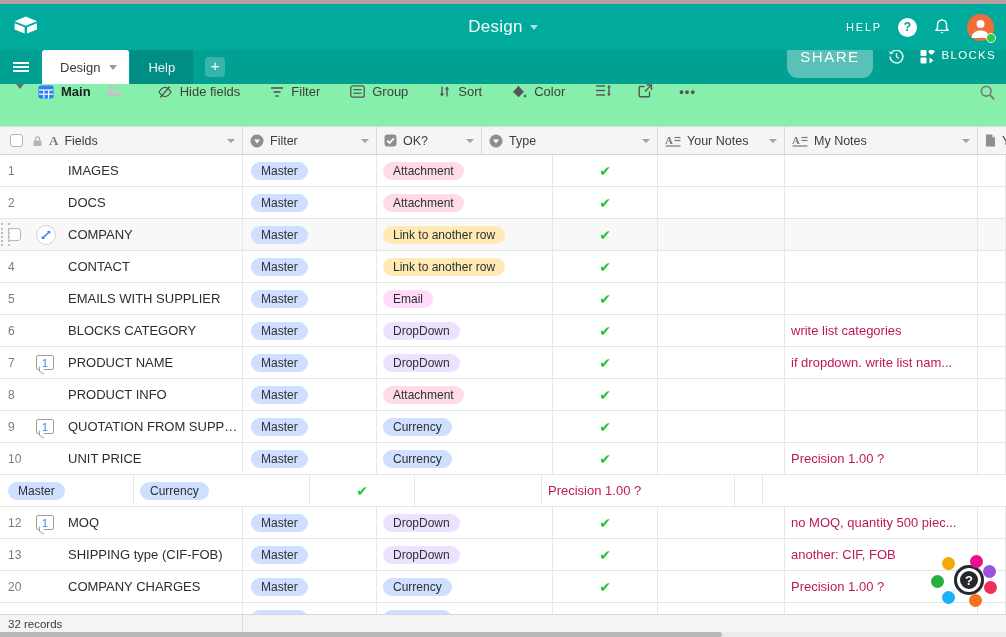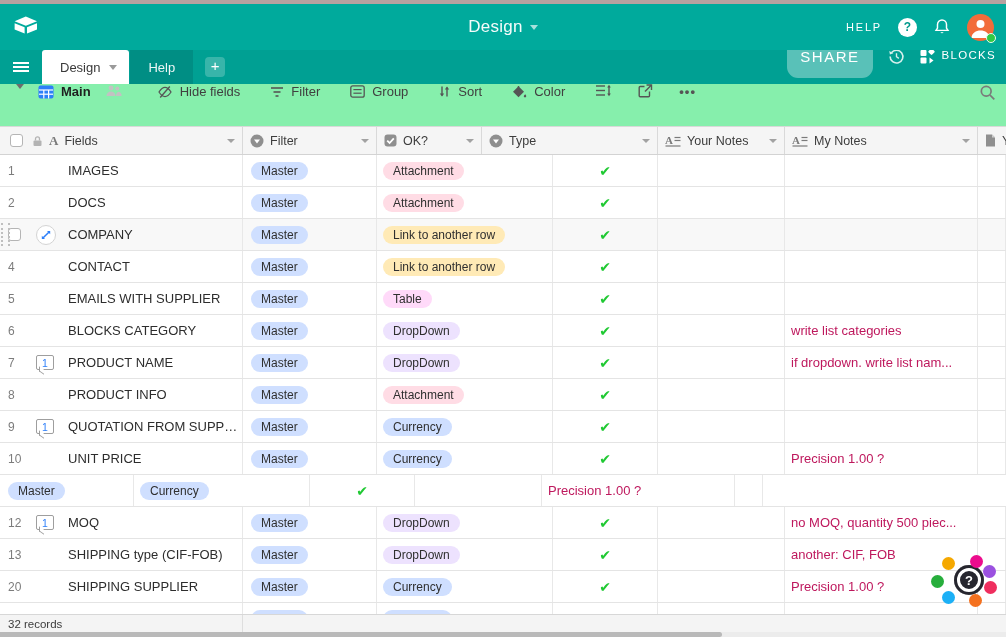--- a/index.html
+++ b/index.html
@@ -417,21 +417,21 @@
         </div>
       <div class="cell w6"></div>
     </div>
       <div class="row">
       <div class="cell w0 c-fields">
         <span class="rownum">5</span>
         <span class="badge-slot"></span>
         <span class="fname">EMAILS WITH SUPPLIER</span>
       </div>
       <div class="cell w1 c-table"><span class="pill pill-table" style="background: rgb(207, 223, 255);">Master</span></div>
-      <div class="cell w2 c-type"><span class="pill pill-type" style="background: rgb(255, 218, 249);">Table</span></div>
+      <div class="cell w2 c-type"><span class="pill pill-type" style="background: rgb(255, 218, 249);">Email</span></div>
       <div class="cell w3 c-ok">
           <span class="check">✔</span>
         </div>
       <div class="cell w4 c-note"></div>
       <div class="cell w5 c-note">
           <span class="note"></span>
         </div>
       <div class="cell w6"></div>
     </div>
       <div class="row">
@@ -568,21 +568,21 @@
       <div class="cell w4 c-note"></div>
       <div class="cell w5 c-note">
           <span class="note">another: CIF, FOB</span>
         </div>
       <div class="cell w6"></div>
     </div>
       <div class="row">
       <div class="cell w0 c-fields">
         <span class="rownum">20</span>
         <span class="badge-slot"></span>
-        <span class="fname">SHIPPING SUPPLIER</span>
+        <span class="fname">COMPANY CHARGES</span>
       </div>
       <div class="cell w1 c-table"><span class="pill pill-table" style="background: rgb(207, 223, 255);">Master</span></div>
       <div class="cell w2 c-type"><span class="pill pill-type" style="background: rgb(207, 223, 255);">Currency</span></div>
       <div class="cell w3 c-ok">
           <span class="check">✔</span>
         </div>
       <div class="cell w4 c-note"></div>
       <div class="cell w5 c-note">
           <span class="note">Precision 1.00 ?</span>
         </div>

